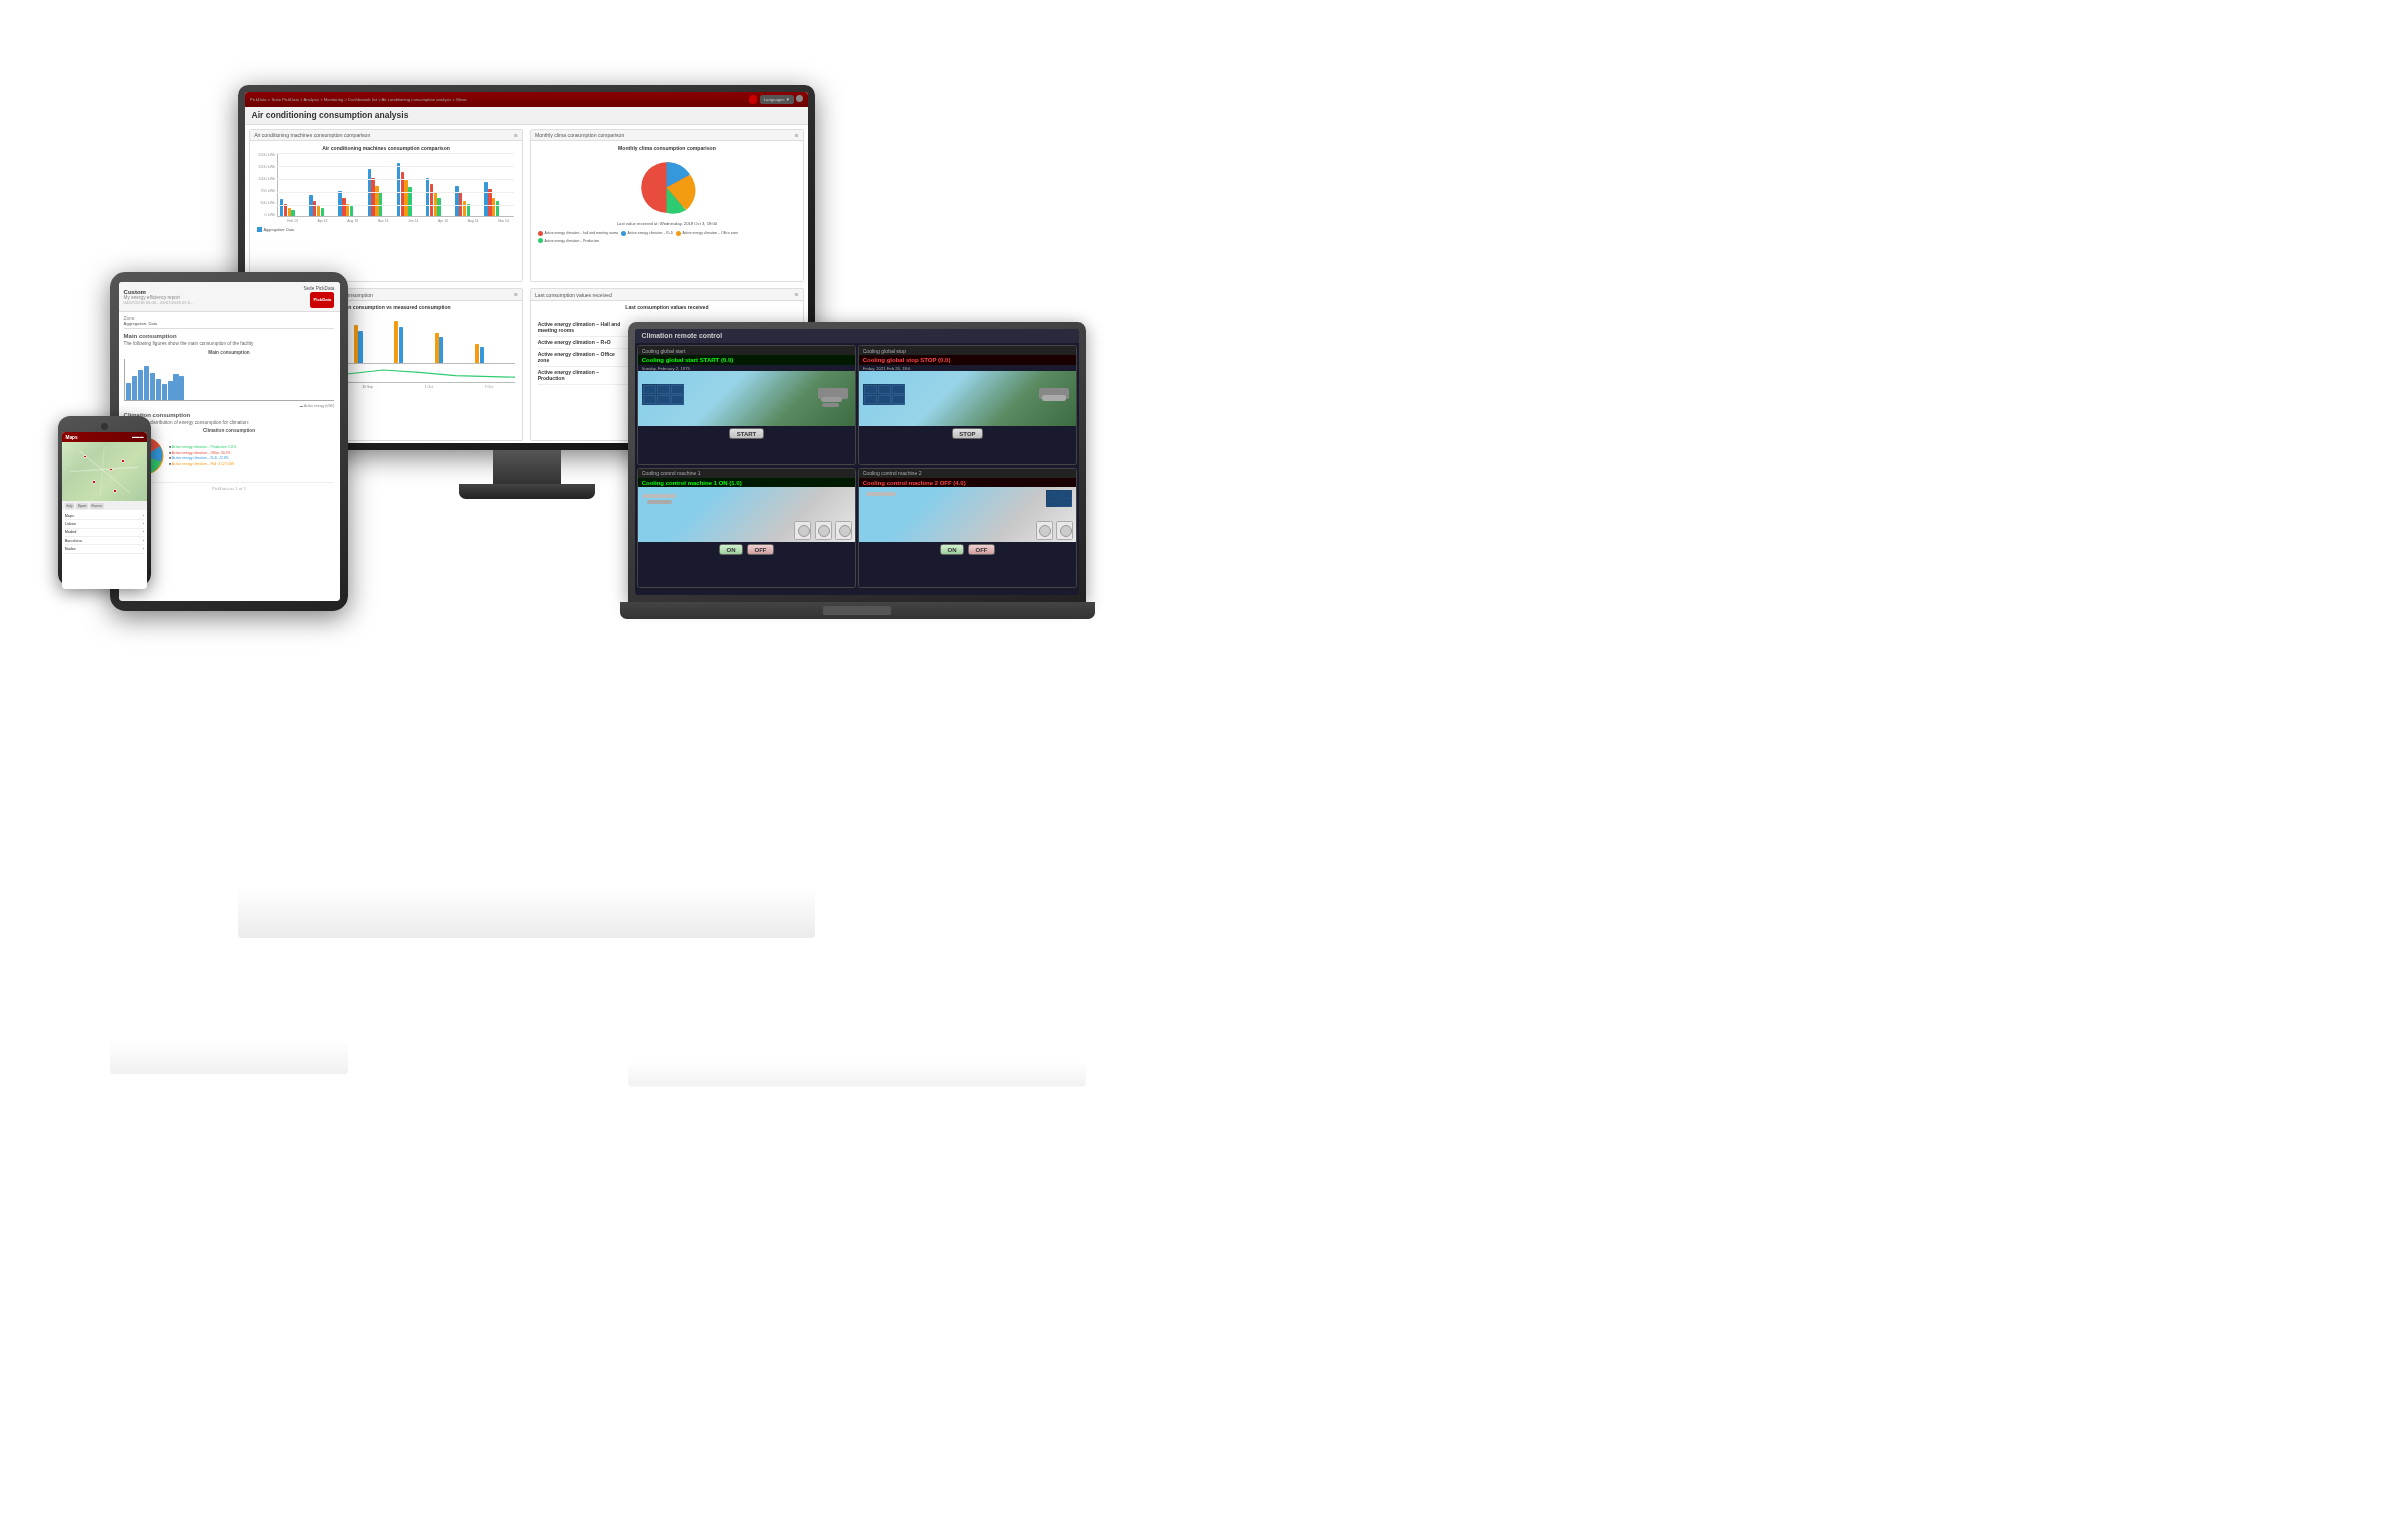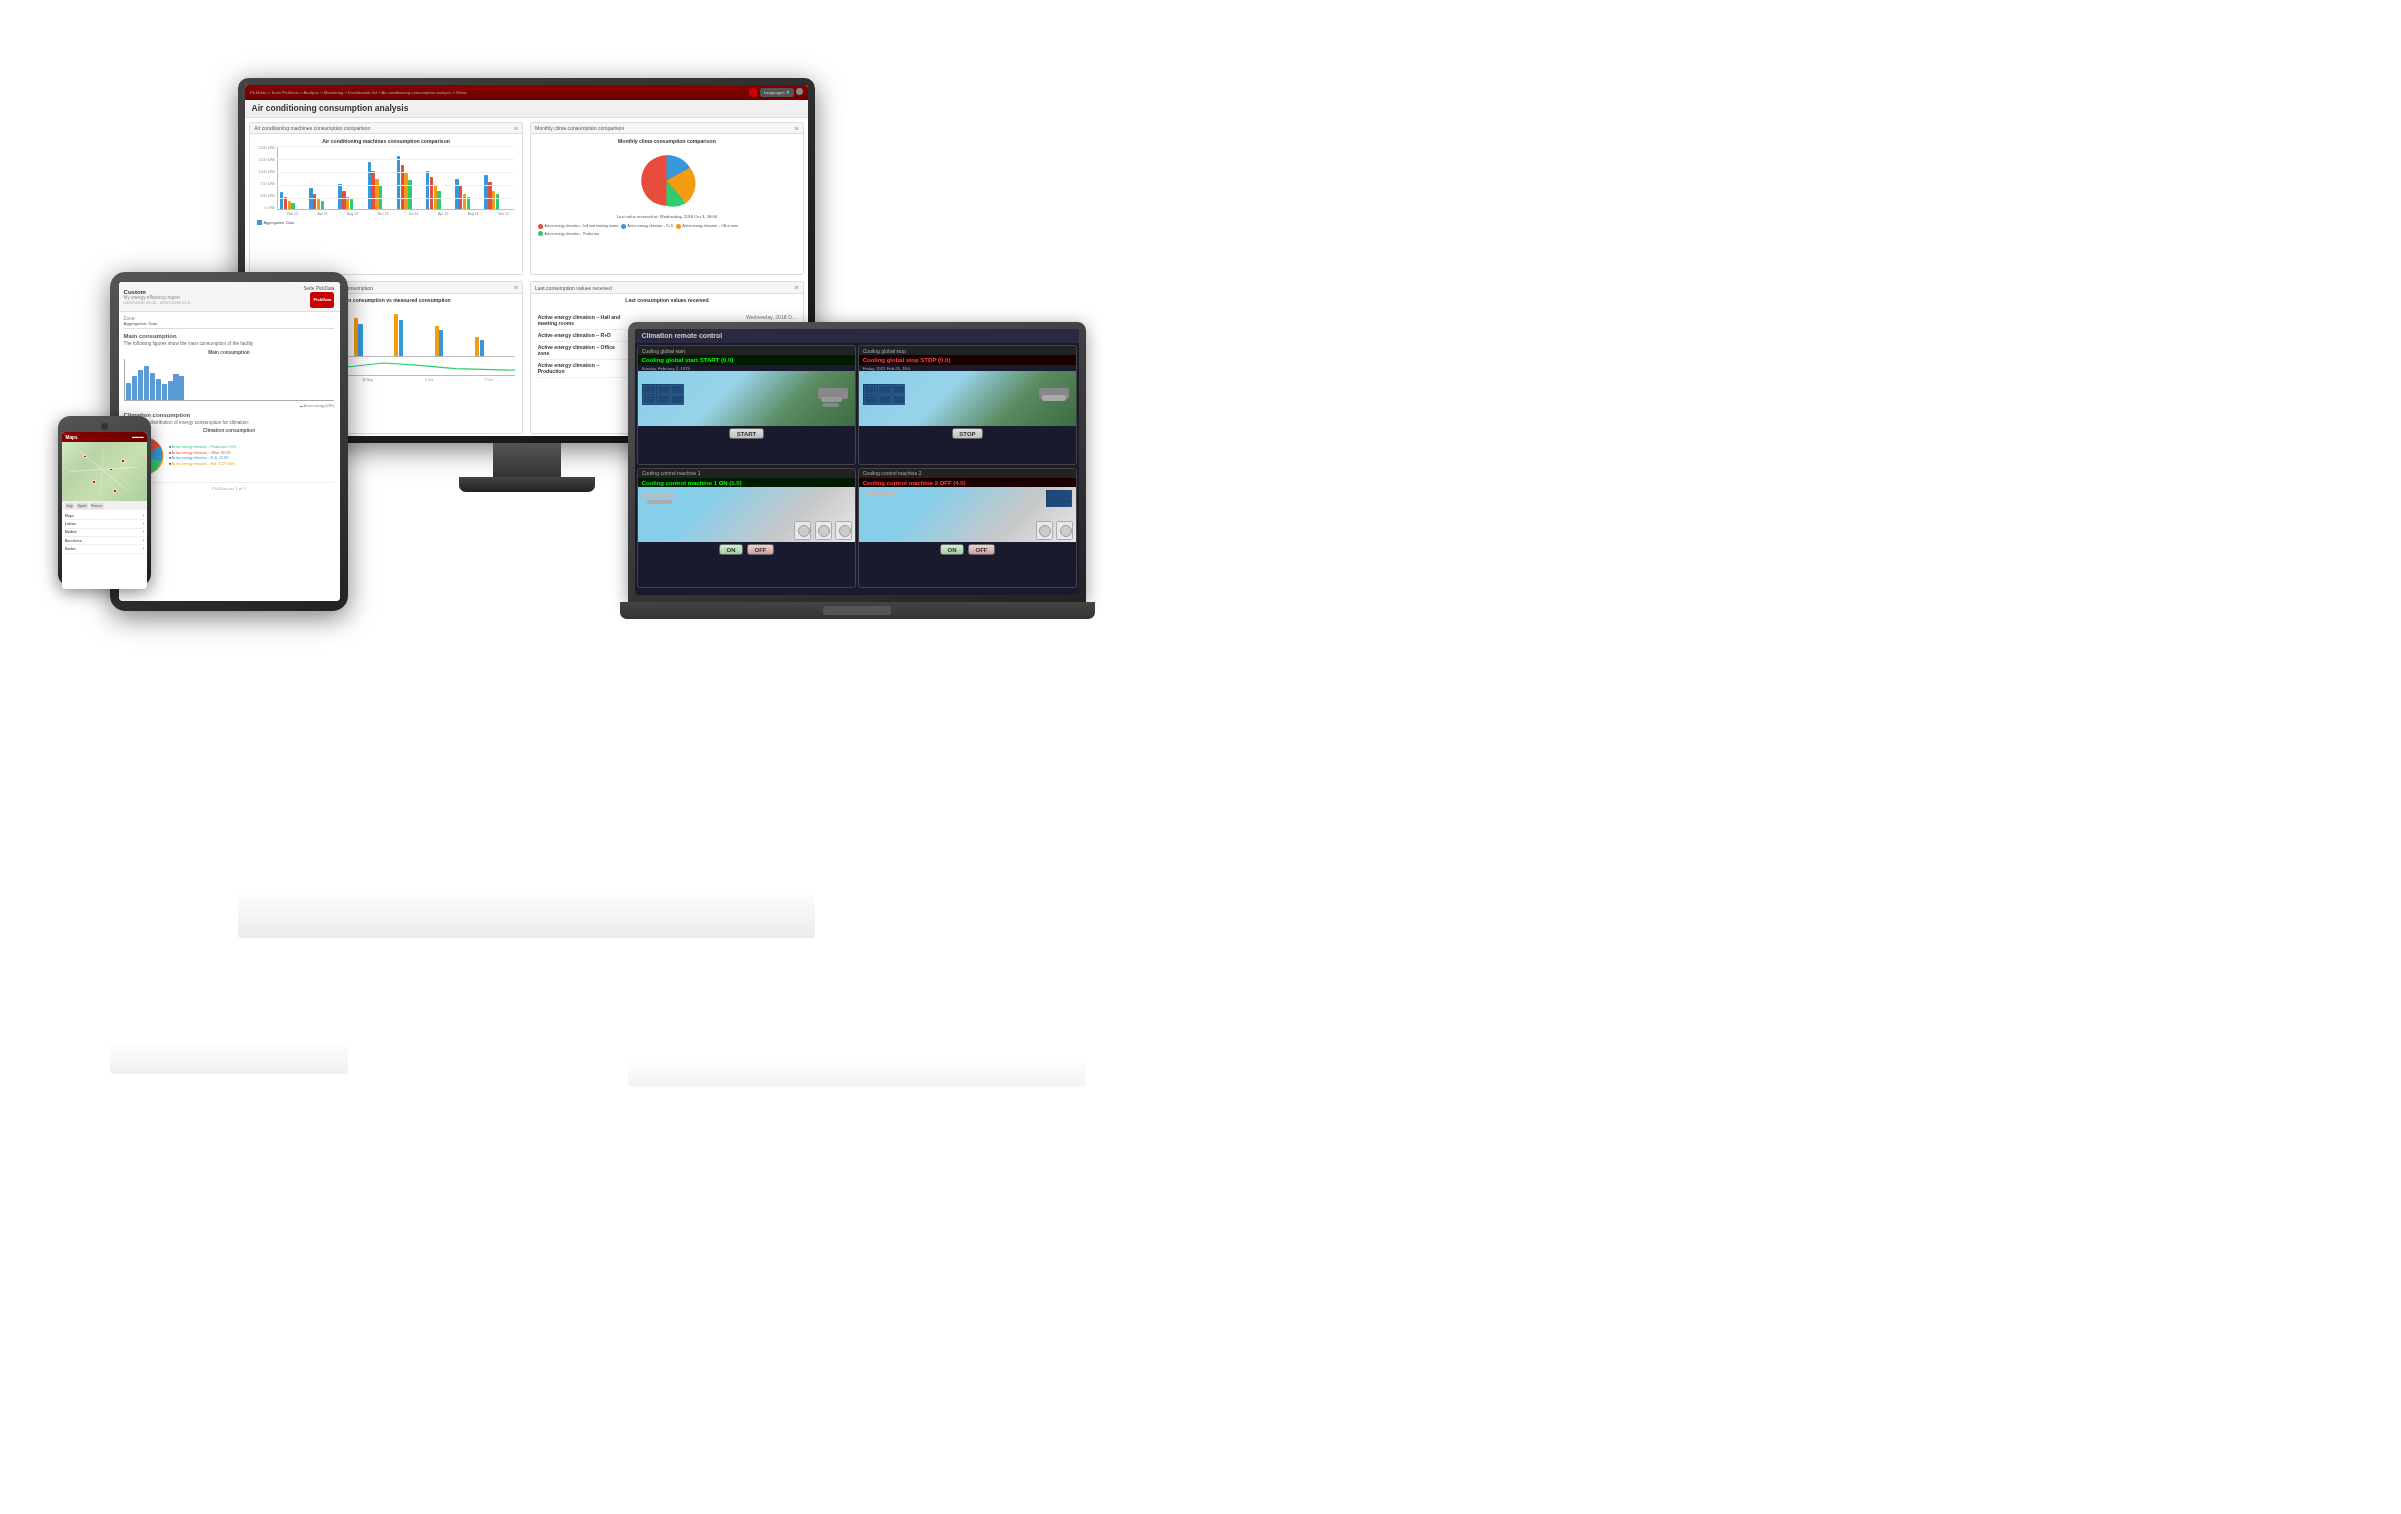--- a/index.html
+++ b/index.html
@@ -8,21 +8,21 @@
       height: 1515px;
       background: #ffffff;
       font-family: Arial, sans-serif;
       overflow: hidden;
       position: relative;
     }
 
     
     .monitor-outer {
       position: absolute;
-      top: 78px;
+      top: 85px;
       left: 238px;
       width: 577px;
       height: 424px;
     }
     .monitor-bezel {
       width: 577px;
       height: 365px;
       background: linear-gradient(160deg, #444 0%, #222 60%, #111 100%);
       border-radius: 10.2px 10.2px 0 0;
       padding: 6.8px;

